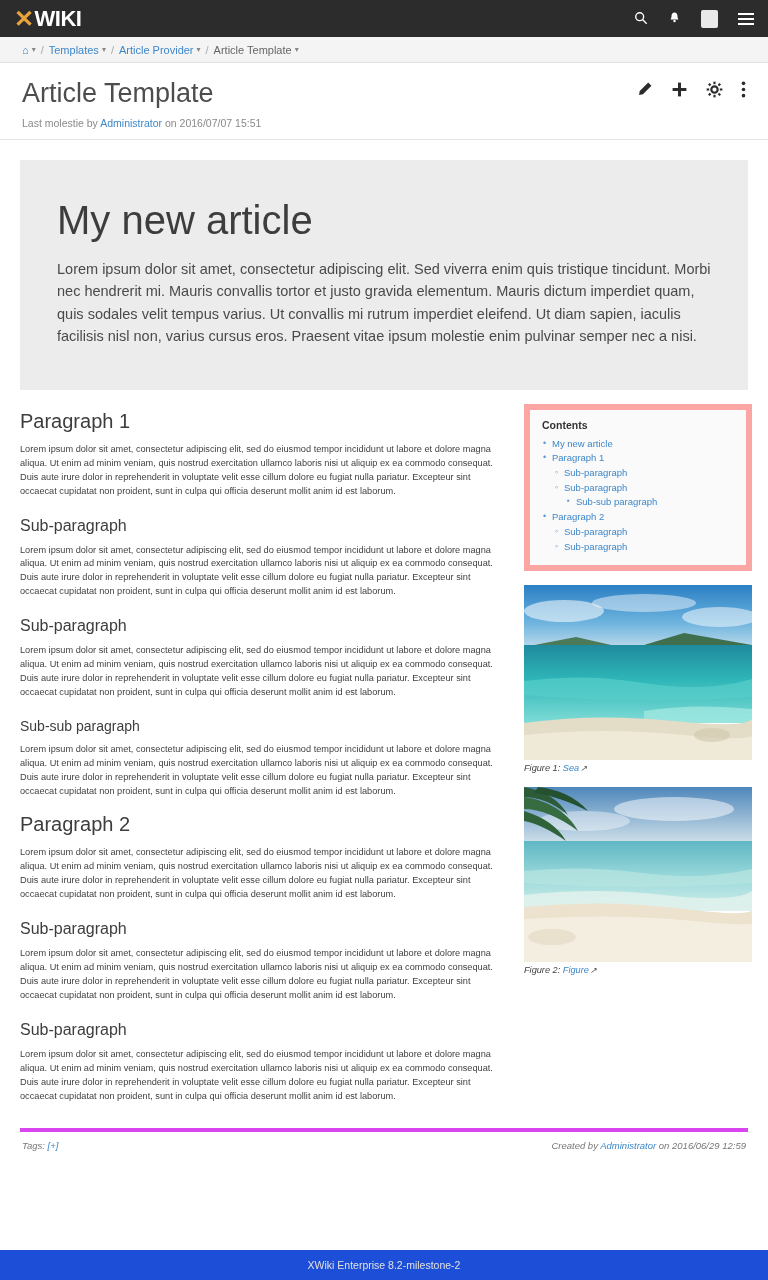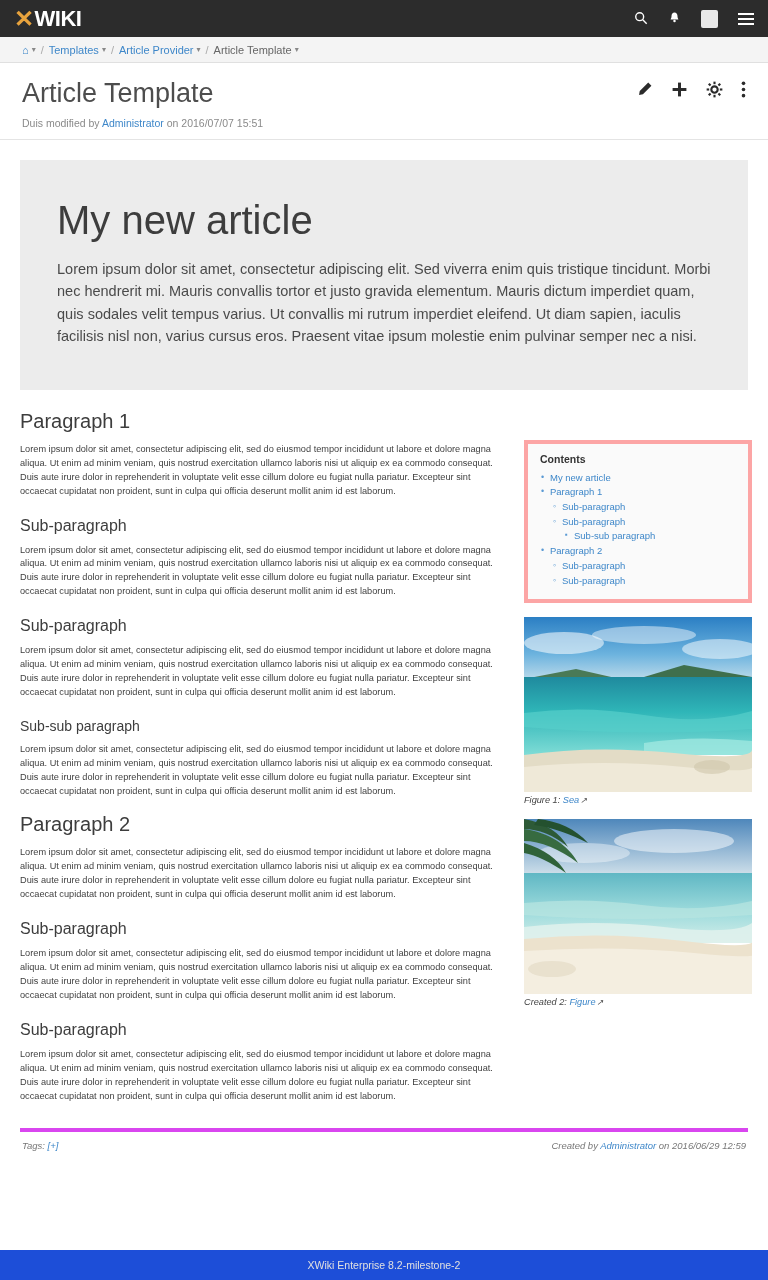--- a/index.html
+++ b/index.html
@@ -160,24 +160,23 @@
   p.body {
     font-size: 9.2px;
     line-height: 1.52;
     color: #3f3f3f;
     margin: 0 0 14px 0;
     text-align: left;
   }
 
   
   .toc {
-    border: 4px solid #fca5a5;
+    border: 6px solid #fca5a5;
     background: #fafafa;
     padding: 9px 12px 11px 12px;
-    margin-top: 36px;
   }
   .toc-title {
     font-size: 10.5px;
     font-weight: bold;
     color: #333;
     margin-bottom: 6px;
   }
   .toc ul { list-style: none; margin: 0; padding: 0; }
   .toc li { font-size: 9.5px; line-height: 1.55; position: relative; padding-left: 10px; }
   .toc li::before {
@@ -272,21 +271,21 @@
   <a href="#">Article Provider</a>
   <span class="caret">▾</span>
   <span class="sep">/</span>
   <span class="crumb-current">Article Template</span>
   <span class="caret">▾</span>
 </div>
 
 <div class="page-header">
   <h1 class="page-title">Article Template</h1>
   <div class="page-meta">
-    <span>Duis modified by</span>
+    <span>Last molestie by</span>
     <a href="#">Administrator</a>
     <span>on 2016/07/07 15:51</span>
   </div>
   <div class="header-actions">
     <span class="ha">
       <svg width="17" height="17" viewBox="0 0 16 16">
           <path d="M11.5 1.5l3 3-8 8-3.6.6.6-3.6z" fill="#2b2b2b"></path>
         </svg>
     </span>
     <span class="ha">
@@ -421,21 +420,21 @@
         <path d="M0 120 Q80 112 160 122 T228 118 L228 175 L0 175 Z" fill="#ece2cd"></path>
         <path d="M0 132 Q90 126 170 134 T228 130 L228 175 L0 175 Z" fill="#f4eee0"></path>
 
         <path d="M0 0 C22 4 36 14 44 28 C30 16 14 10 0 10 Z" fill="#2d5a37"></path>
         <path d="M0 10 C26 14 44 26 54 44 C36 30 16 22 0 22 Z" fill="#376b40"></path>
         <path d="M14 0 C34 2 52 10 64 24 C48 16 28 8 10 6 Z" fill="#24512f"></path>
         <path d="M0 24 C20 30 34 40 42 54 C28 44 12 36 0 34 Z" fill="#2f6239"></path>
         <ellipse cx="28" cy="150" rx="24" ry="8" fill="#ded3bb" opacity="0.5"></ellipse>
       </svg>
       <div class="fig-cap">
-        <span>Created 2:</span>
+        <span>Figure 2:</span>
         <a href="#">Figure</a><span class="ext-link-icon">↗</span>
       </div>
     </div>
 
   </div>
 </div>
 
 <div class="doc-footer">
   <div class="tags">
     <span>Tags:</span>

